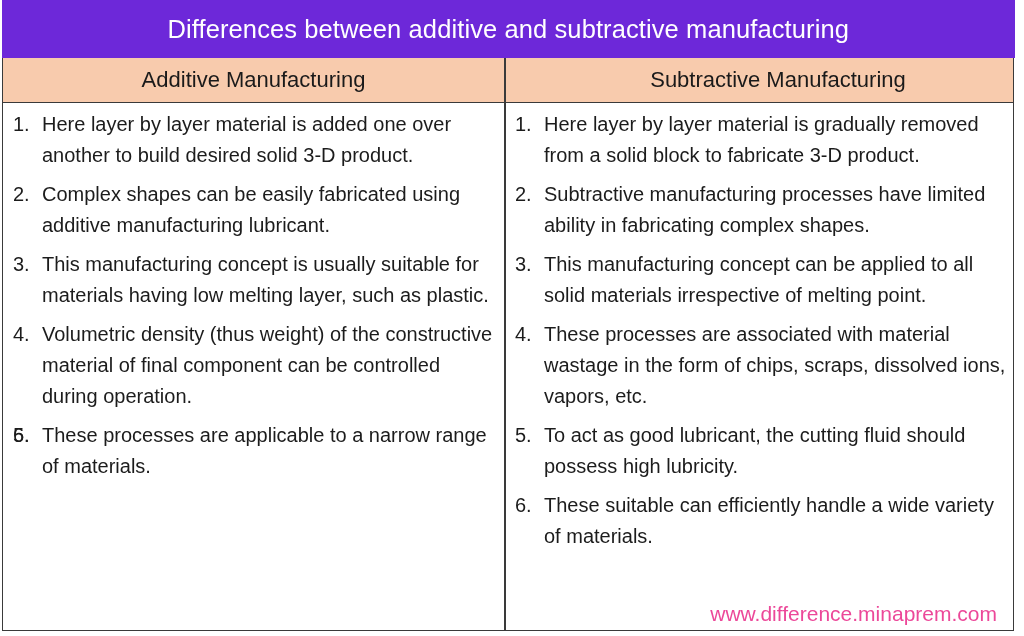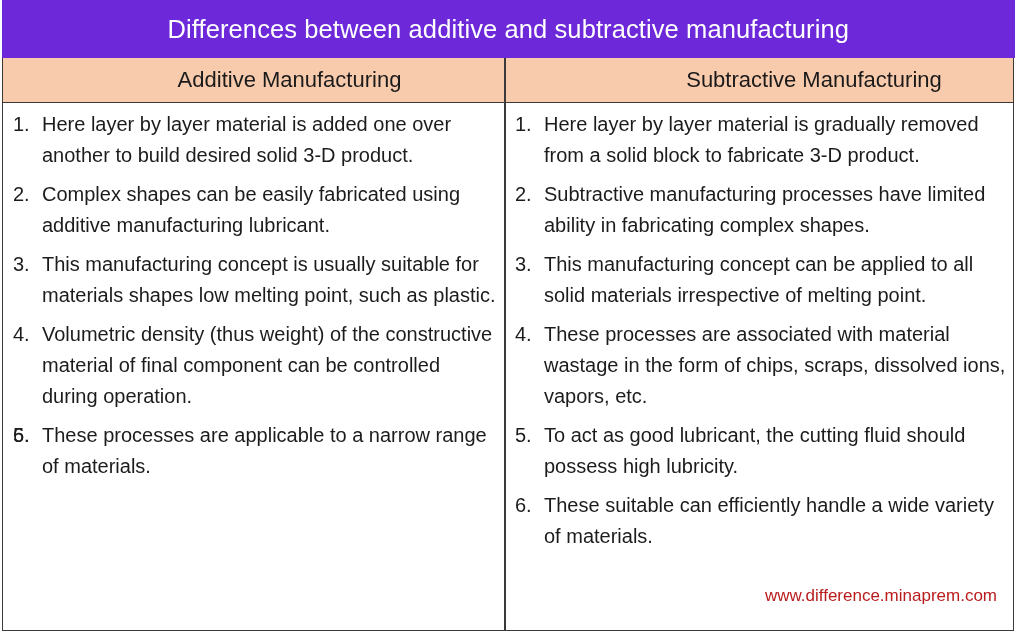--- a/index.html
+++ b/index.html
@@ -49,21 +49,20 @@
     box-sizing: border-box;
   }
   .head-cell {
     position: absolute;
     top: 0;
     height: 44px;
     line-height: 44px;
     text-align: center;
     font-size: 22px;
     color: #1a1a1a;
-    padding-left: 36px;
   }
   .head-cell.left { left: 0; width: 501px; }
   .head-cell.right { left: 502px; width: 546px; border-radius: 13px; }
   .divider {
     position: absolute;
     left: 501px;
     top: 58px;
     width: 1.5px;
     bottom: 0;
     background: #3a3a3a;
@@ -83,23 +82,23 @@
     margin-bottom: 8px;
   }
   .item .num {
     position: absolute;
     left: 0;
     top: 0;
   }
   .watermark {
     position: absolute;
     right: 16px;
-    bottom: 24px;
-    font-size: 17px;
-    color: #b91c1c;
+    bottom: 4px;
+    font-size: 21px;
+    color: #ec4899;
   }
 </style>
 </head>
 <body>
 
 <div class="table">
   <div class="title-bar">Differences between additive and subtractive manufacturing</div>
 
   <div class="head-row">
     <div class="head-cell left">Additive Manufacturing</div>
@@ -112,21 +111,21 @@
     <div class="item">
       <span class="num">1.</span>
       <span>Here layer by layer material is added one over another to build desired solid 3-D product.</span>
     </div>
     <div class="item">
       <span class="num">2.</span>
       <span>Complex shapes can be easily fabricated using additive manufacturing lubricant.</span>
     </div>
     <div class="item">
       <span class="num">3.</span>
-      <span>This manufacturing concept is usually suitable for materials shapes low melting point, such as plastic.</span>
+      <span>This manufacturing concept is usually suitable for materials having low melting layer, such as plastic.</span>
     </div>
     <div class="item">
       <span class="num">4.</span>
       <span>Volumetric density (thus weight) of the constructive material of final component can be controlled during operation.</span>
     </div>
     <div class="item">
       <span class="num">5.</span>
     </div>
     <div class="item">
       <span class="num">6.</span>

